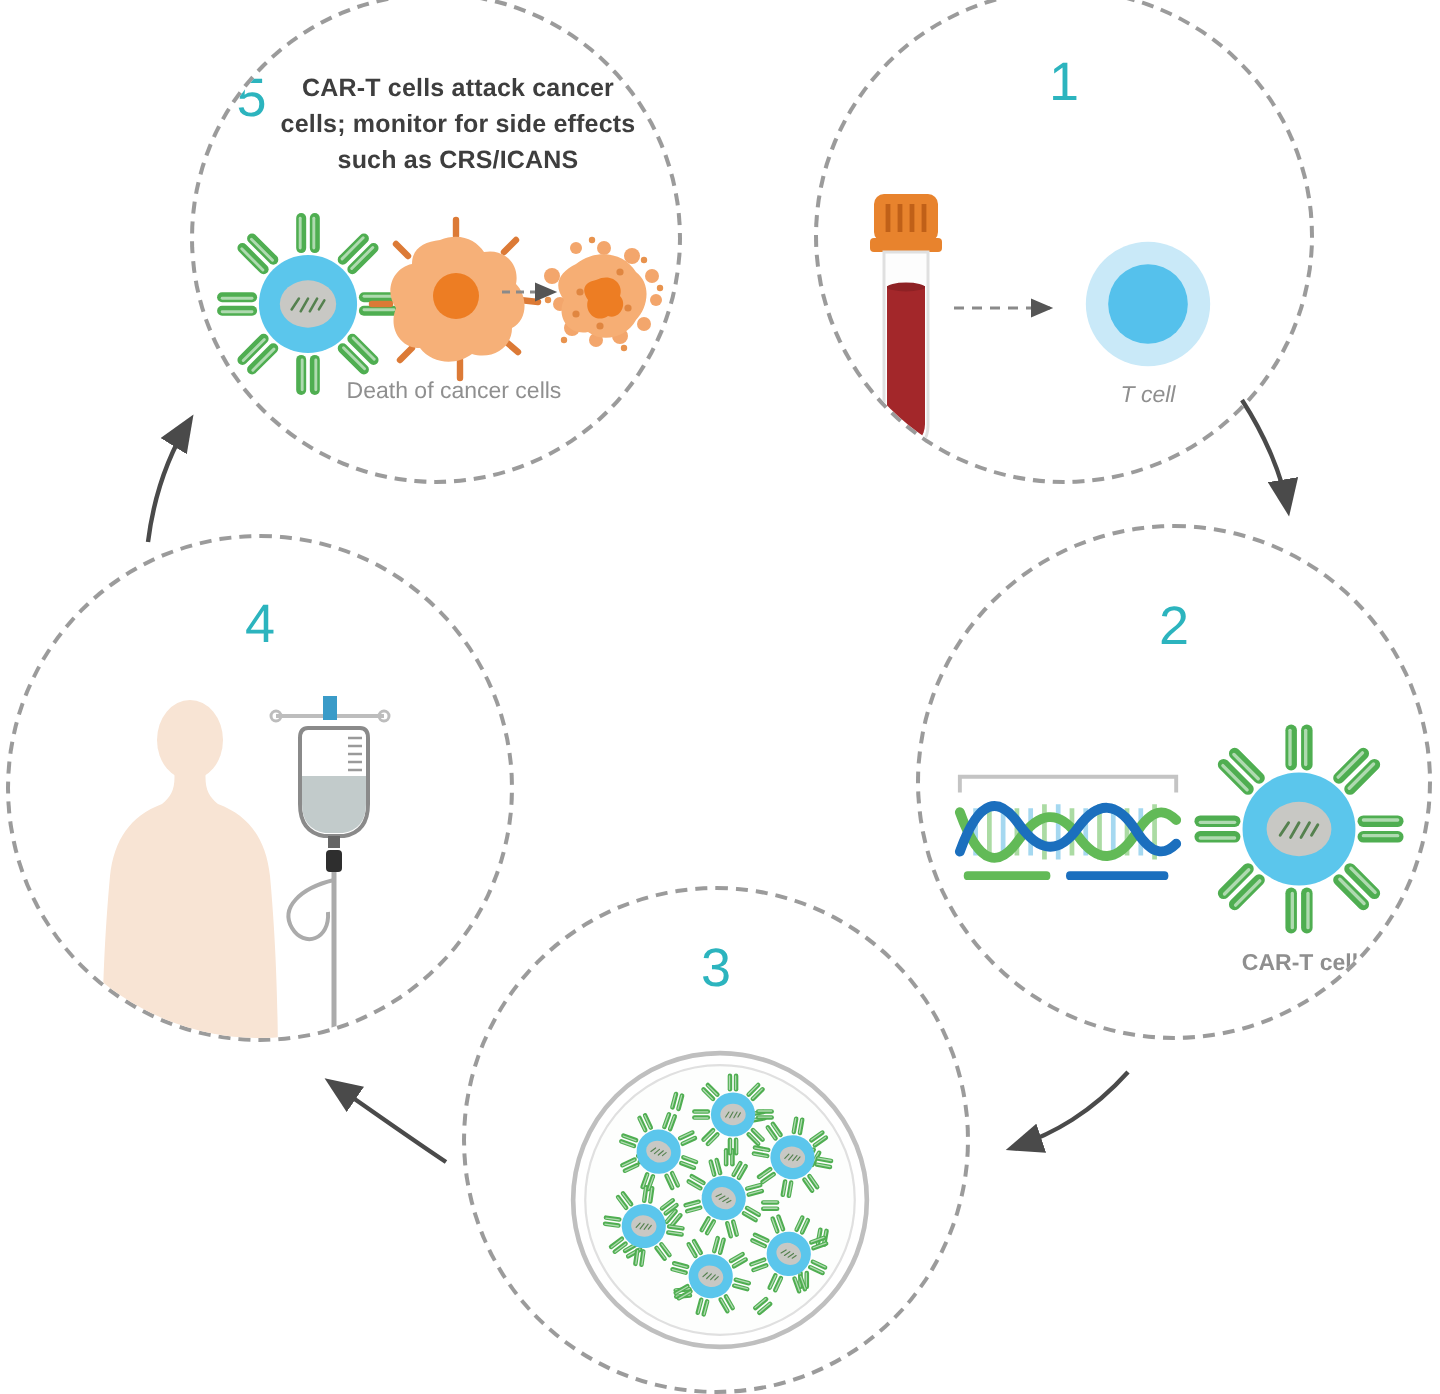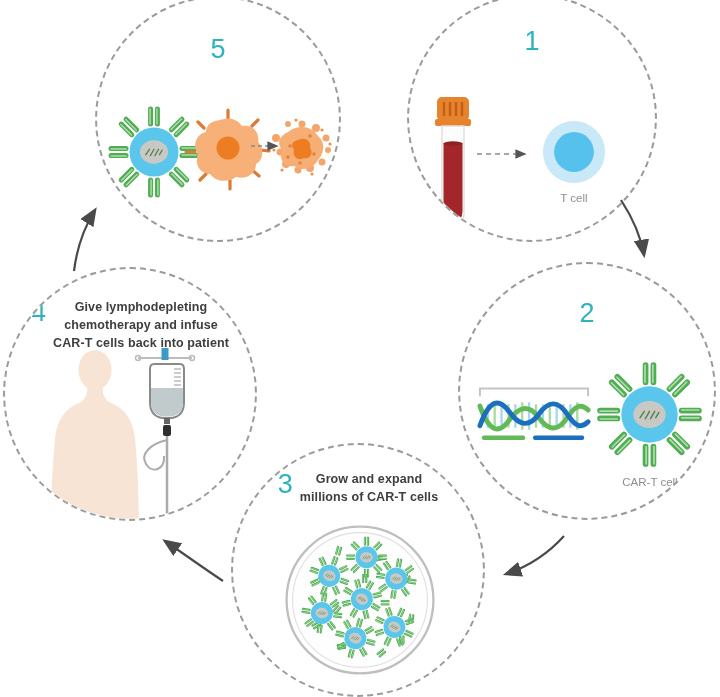--- a/index.html
+++ b/index.html
@@ -67,21 +67,21 @@
       <path d="M13.5,48 V117 a9.5,11 0 0 0 19,0 V48 Z" fill="#A3272A"></path>
       <ellipse cx="23" cy="48.5" rx="9.5" ry="2.2" fill="#8E2124"></ellipse>
     </svg>
     <svg class="illus" style="left:66px;top:150px;" width="62" height="16" viewBox="0 0 62 16">
       <line x1="2" y1="8" x2="50" y2="8" stroke="#8A8A8A" stroke-width="1.6" stroke-dasharray="5 4" marker-end="url(#ah-d)"></line>
     </svg>
     <svg class="illus" style="left:131px;top:122px;" width="68" height="68" viewBox="0 0 70 70">
       <circle cx="35" cy="35" r="32" fill="#C9E9F8"></circle>
       <circle cx="35" cy="35" r="20.5" fill="#55C1EC"></circle>
     </svg>
-    <div class="caption" style="left:120px;width:90px;top:196px;">T cell</div>
+    <div class="caption" style="left:120px;width:90px;top:196px;font-style:italic;">T cell</div>
   </div>
 
   <div class="circle c2">
     <div class="step-head h2">
       <span class="num">2</span>
     </div>
     <svg class="illus" style="left:16px;top:118px;" width="118" height="62" viewBox="0 0 120 62">
       <path d="M4,14 V6 H114 V14" stroke="#C4C4C4" stroke-width="2" fill="none"></path>
       <g stroke-width="2.4">
         <path d="M12,22 V46" stroke="#A5D8F0"></path>
@@ -100,28 +100,26 @@
           <path d="M103,20 V48" stroke="#ABDBA3"></path>
       </g>
       <path d="M4,24 C14,52 24,52 34,38 C44,24 54,22 64,36 C74,50 84,50 94,34 C102,22 108,22 114,28" stroke="#62BA57" stroke-width="5" fill="none" stroke-linecap="round"></path>
       <path d="M4,44 C14,16 24,16 34,30 C44,44 54,46 64,32 C74,18 84,18 94,34 C102,46 108,46 114,40" stroke="#1B6FBE" stroke-width="5" fill="none" stroke-linecap="round"></path>
       <rect x="6" y="54" width="44" height="4.5" rx="2" fill="#62BA57"></rect>
       <rect x="58" y="54" width="52" height="4.5" rx="2" fill="#1B6FBE"></rect>
     </svg>
     <svg class="illus" style="left:132px;top:93px;" width="115" height="115" viewBox="-55 -55 110 110">
       <use href="#cart-shape"></use>
     </svg>
-    <div class="caption" style="left:140px;width:100px;top:212px;">CAR-T cell</div>
+    <div class="caption" style="left:140px;width:100px;top:212px;font-weight:bold;">CAR-T cell</div>
   </div>
 
   <div class="circle c3">
     <div class="step-head h3">
       <span class="num">3</span>
-      <span class="txt">Grow and expand
-millions of CAR-T cells</span>
     </div>
     <svg class="illus" style="left:48px;top:76px;" width="158" height="158" viewBox="0 0 170 170">
       <circle cx="85" cy="85" r="79" fill="#FFFFFF" stroke="#BFBFBF" stroke-width="2.5"></circle>
       <circle cx="85" cy="85" r="72.5" fill="#FDFEFD" stroke="#E0E0E0" stroke-width="1.2"></circle>
       <g>
         <use href="#receptor-shape" transform="translate(62,32) rotate(15) scale(0.45)"></use>
         <use href="#receptor-shape" transform="translate(105,40) rotate(80) scale(0.45)"></use>
         <use href="#receptor-shape" transform="translate(135,62) rotate(30) scale(0.45)"></use>
         <use href="#receptor-shape" transform="translate(45,62) rotate(75) scale(0.45)"></use>
         <use href="#receptor-shape" transform="translate(90,62) rotate(0) scale(0.45)"></use>
@@ -141,23 +139,20 @@
         <use href="#cart-shape" transform="translate(44,99) scale(0.44) rotate(8)"></use>
         <use href="#cart-shape" transform="translate(122,114) scale(0.44) rotate(25)"></use>
         <use href="#cart-shape" transform="translate(80,126) scale(0.44) rotate(15)"></use>
       </g>
     </svg>
   </div>
 
   <div class="circle c4">
     <div class="step-head h4">
       <span class="num">4</span>
-      <span class="txt">Give lymphodepleting
-chemotherapy and infuse
-CAR-T cells back into patient</span>
     </div>
     <svg class="illus" style="left:42px;top:81px;" width="95" height="185" viewBox="0 0 95 185">
       <ellipse cx="48" cy="20" rx="16.5" ry="20" fill="#F8E4D4"></ellipse>
       <path d="M40,34 C41,44 39,48 34,52 C18,58 10,70 8,88 C6,110 4,140 4,185 H92 C92,140 90,110 88,88 C86,70 78,58 62,52 C57,48 55,44 56,34 Z" fill="#F8E4D4"></path>
     </svg>
     <svg class="illus" style="left:127px;top:73px;" width="70" height="185" viewBox="0 0 70 185">
       <line x1="6" y1="16" x2="60" y2="16" stroke="#BDBDBD" stroke-width="2"></line>
       <circle cx="6" cy="16" r="2.5" fill="none" stroke="#BDBDBD" stroke-width="1.5"></circle>
       <circle cx="60" cy="16" r="2.5" fill="none" stroke="#BDBDBD" stroke-width="1.5"></circle>
       <rect x="29.5" y="6" width="7" height="12" fill="#3A9BC8"></rect>
@@ -167,20 +162,23 @@
       <rect x="32" y="76" width="6" height="6" fill="#666"></rect>
       <rect x="31" y="83" width="8" height="11" rx="2" fill="#2E2E2E"></rect>
       <line x1="35" y1="94" x2="35" y2="185" stroke="#ABABAB" stroke-width="2.5"></line>
       <path d="M35,98 C18,102 8,112 14,122 C20,132 33,128 32,114" stroke="#ABABAB" stroke-width="2" fill="none"></path>
     </svg>
   </div>
 
   <div class="circle c5">
     <div class="step-head h5">
       <span class="num">5</span>
+      <span class="txt">CAR-T cells attack cancer
+cells; monitor for side effects
+such as CRS/ICANS</span>
     </div>
     <svg class="illus" style="left:7px;top:104px;" width="100" height="100" viewBox="-55 -55 110 110">
       <use href="#cart-shape"></use>
     </svg>
     <svg class="illus" style="left:86px;top:107px;" width="90" height="90" viewBox="-45 -45 90 90">
       <path d="M0,-32 V-40 M24,-24 L30,-30 M32,0 L41,1 M24,20 L31,26 M2,30 L2,39 M-22,24 L-28,30 M-33,2 L-42,2 M-24,-22 L-30,-28" stroke="#DC7A36" stroke-width="3.2" stroke-linecap="round"></path>
       <path d="M-8,-30 C2,-34 10,-30 14,-24 C24,-26 32,-18 30,-8 C36,-2 36,10 28,14 C28,24 18,30 8,27 C0,33 -12,32 -18,24 C-28,24 -34,14 -30,4 C-36,-4 -32,-16 -22,-18 C-22,-26 -16,-29 -8,-30 Z" fill="#F6B078"></path>
       <circle cx="0" cy="-2" r="11.5" fill="#ED7D23"></circle>
     </svg>
     <svg class="illus" style="left:152px;top:141px;" width="40" height="14" viewBox="0 0 40 14">
@@ -207,20 +205,21 @@
           <circle cx="-6" cy="-28" r="1.6" fill="#E8934E"></circle>
       </g>
       <path d="M-14,-16 C-4,-24 10,-22 16,-12 C24,-6 22,6 16,12 C12,20 0,24 -8,18 C-18,20 -24,10 -20,2 C-26,-6 -22,-12 -14,-16 Z" fill="#F6AE74"></path>
       <path d="M-4,-8 C4,-12 10,-6 8,0 C12,4 8,12 2,10 C-4,14 -10,8 -8,2 C-12,-4 -9,-7 -4,-8 Z" fill="#ED7D23"></path>
       <circle cx="-12" cy="-2" r="1.8" fill="#E08640"></circle>
         <circle cx="8" cy="-12" r="1.8" fill="#E08640"></circle>
       <circle cx="12" cy="6" r="1.8" fill="#E08640"></circle>
         <circle cx="-2" cy="15" r="1.8" fill="#E08640"></circle>
       <circle cx="-14" cy="9" r="1.8" fill="#E08640"></circle>
     </svg>
+    <div class="caption" style="left:30px;width:200px;top:192px;">Death of cancer cells</div>
   </div>
 
   <svg class="overlay" viewBox="0 0 720 697">
     <path d="M621,200 C632,217 641,237 644,255" stroke="#4A4A4A" stroke-width="2.2" fill="none" marker-end="url(#ah)"></path>
     <path d="M564,536 C546,556 527,567 506,574" stroke="#4A4A4A" stroke-width="2.2" fill="none" marker-end="url(#ah)"></path>
     <path d="M223,581 C202,567 184,554 165,541" stroke="#4A4A4A" stroke-width="2.2" fill="none" marker-end="url(#ah)"></path>
     <path d="M74,271 C77,247 85,226 95,210" stroke="#4A4A4A" stroke-width="2.2" fill="none" marker-end="url(#ah)"></path>
   </svg>
 
 </div>

